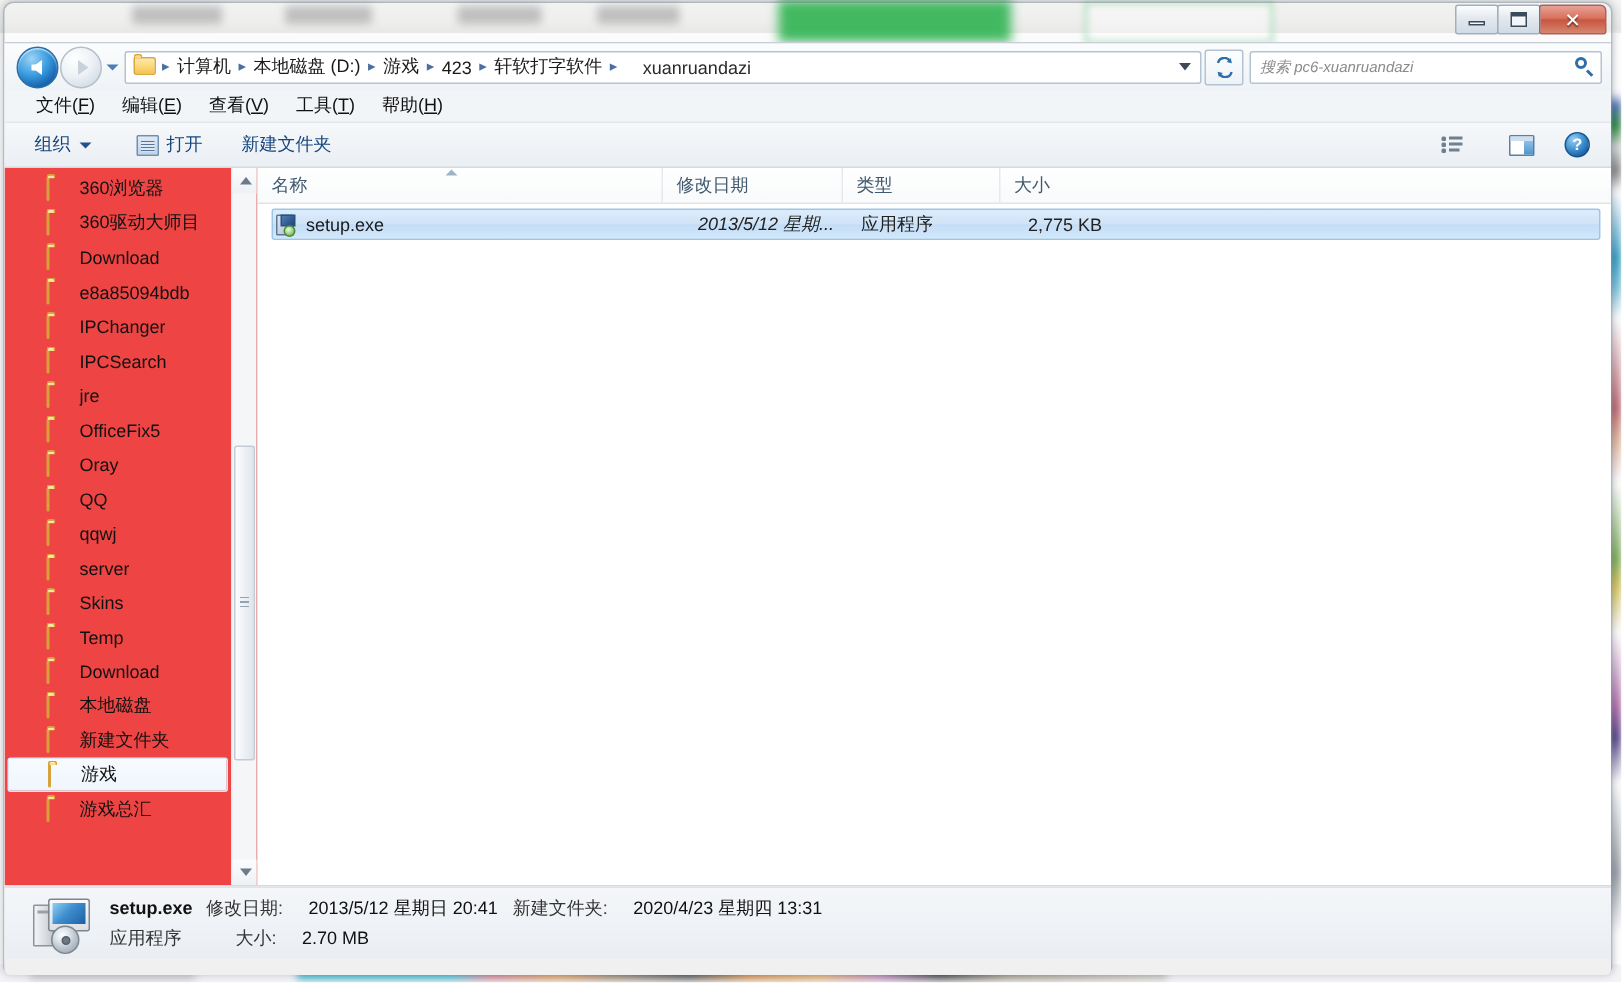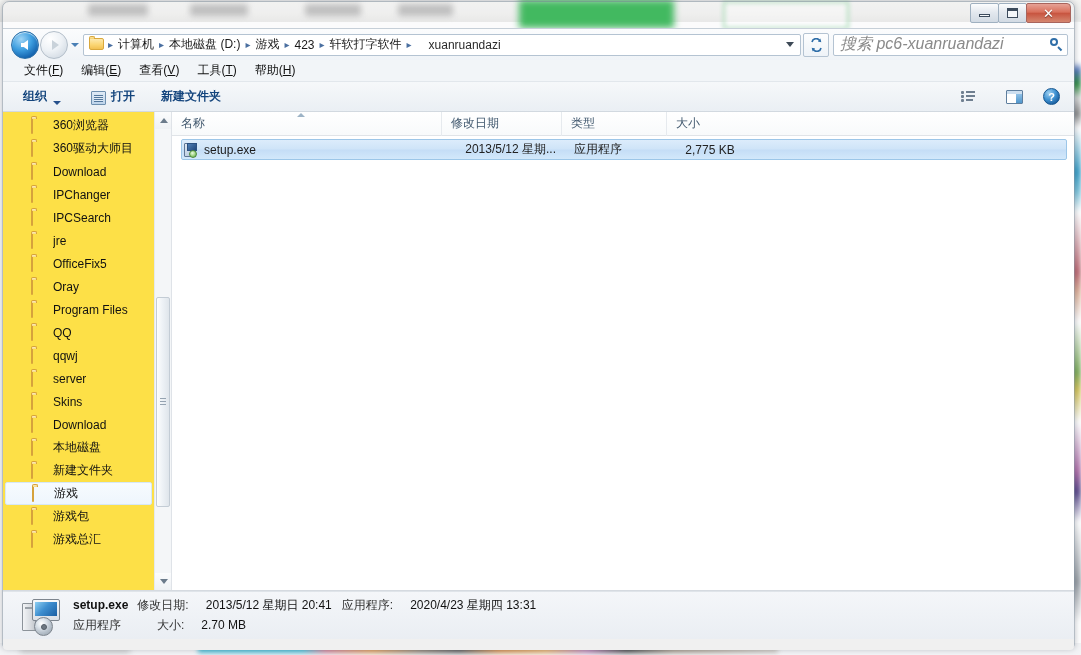--- a/index.html
+++ b/index.html
@@ -282,21 +282,21 @@
     border: 1px solid #b4c3d2;
     border-radius: 2px;
     display: flex; align-items: center;
     padding: 0 4px 0 6px;
     box-sizing: border-box;
   }
   #searchbox .ph {
     flex: 1 1 auto;
     font-style: italic;
     color: #8a8a8a;
-    font-size: 16px;
+    font-size: 10px;
     overflow: hidden; white-space: nowrap;
   }
   .mag {
     width: 13px; height: 13px; flex: none; position: relative;
   }
   .mag::before {
     content:""; position:absolute; left:0; top:0;
     width: 8px; height: 8px; border: 2px solid #2f6ea8;
     border-radius: 50%; box-sizing: border-box;
   }
@@ -326,25 +326,24 @@
   #cmdbar {
     height: 30px;
     background: linear-gradient(to bottom, #f6f8fa 0%, #eaeff4 100%);
     border-bottom: 1px solid #d2d9e0;
     display: flex; align-items: center;
     padding: 0 6px 0 12px;
     box-sizing: border-box;
   }
   .cmd {
     font-size: 12px; color: #15428b;
-    display: flex; align-items: flex-end;
+    display: flex; align-items: center;
     padding: 3px 8px;
     border-radius: 2px;
     white-space: nowrap;
-    font-weight: bold;
   }
   .cmd .lbl { color: #14457d; }
   .cmd .caret-sm {
     width: 0; height: 0;
     border-left: 4px solid transparent;
     border-right: 4px solid transparent;
     border-top: 4px solid #25508c;
     margin-left: 6px;
   }
   .openicon {
@@ -399,21 +398,21 @@
   
   #main {
     display: flex;
     height: 478px;
     background: #ffffff;
     border-bottom: 1px solid #d5dae0;
   }
   
   #navpane {
     width: 168px; flex: none;
-    background: #fde047;
+    background: #ef4444;
     border-right: 1px solid #dfe3e8;
     position: relative;
     overflow: hidden;
   }
   #navlist {
     position: absolute;
     left: 0; top: 0; right: 17px; bottom: 0;
     padding-top: 2px;
   }
   .treeitem {
@@ -536,21 +535,21 @@
     margin: 0 7px 0 9px;
     box-sizing: border-box;
   }
   .filerow.selected {
     background: linear-gradient(to bottom,#dcecfb 0%,#cfe4f8 48%,#c4ddf6 52%,#d2e8fb 100%);
     border: 1px solid #9cc6e8;
     border-radius: 2px;
   }
   .cell { padding-left: 0; box-sizing: border-box; overflow: hidden; white-space: nowrap;}
   .cell.f-name { width: 262px; display: flex; align-items: center; padding-left: 1px;}
-  .cell.f-date { width: 120px; text-align: right; padding-right: 8px; color: #222;}
+  .cell.f-date { width: 120px; text-align: right; padding-right: 8px; color: #222; font-style: italic;}
   .cell.f-type { width: 105px; padding-left: 10px; color: #222;}
   .cell.f-size { width: 88px; text-align: center; padding-right: 6px; color: #222;}
   .exeicon {
     width: 16px; height: 16px; flex: none; margin-right: 5px;
     position: relative;
   }
   .exeicon .body {
     position: absolute; left: 1px; top: 1px; width: 12px; height: 14px;
     background: linear-gradient(135deg,#dfe8f2 0%,#c2d2e4 60%,#a9bed6 100%);
     border: 1px solid #5f7694; box-sizing: border-box; border-radius: 1px;
@@ -754,77 +753,77 @@
             <div class="treeitem">
               <span class="tree-folder"><span class="f"></span></span>
               <span class="treelabel">360驱动大师目</span>
             </div>
             <div class="treeitem">
               <span class="tree-folder"><span class="f"></span></span>
               <span class="treelabel">Download</span>
             </div>
             <div class="treeitem">
               <span class="tree-folder"><span class="f"></span></span>
+              <span class="treelabel">e8a85094bdb</span>
+            </div>
+            <div class="treeitem">
+              <span class="tree-folder"><span class="f"></span></span>
               <span class="treelabel">IPChanger</span>
             </div>
             <div class="treeitem">
               <span class="tree-folder"><span class="f"></span></span>
               <span class="treelabel">IPCSearch</span>
             </div>
             <div class="treeitem">
               <span class="tree-folder"><span class="f"></span></span>
               <span class="treelabel">jre</span>
             </div>
             <div class="treeitem">
               <span class="tree-folder"><span class="f"></span></span>
               <span class="treelabel">OfficeFix5</span>
             </div>
             <div class="treeitem">
               <span class="tree-folder"><span class="f"></span></span>
               <span class="treelabel">Oray</span>
             </div>
             <div class="treeitem">
               <span class="tree-folder"><span class="f"></span></span>
-              <span class="treelabel">Program Files</span>
-            </div>
-            <div class="treeitem">
-              <span class="tree-folder"><span class="f"></span></span>
               <span class="treelabel">QQ</span>
             </div>
             <div class="treeitem">
               <span class="tree-folder"><span class="f"></span></span>
               <span class="treelabel">qqwj</span>
             </div>
             <div class="treeitem">
               <span class="tree-folder"><span class="f"></span></span>
               <span class="treelabel">server</span>
             </div>
             <div class="treeitem">
               <span class="tree-folder"><span class="f"></span></span>
               <span class="treelabel">Skins</span>
             </div>
             <div class="treeitem">
               <span class="tree-folder"><span class="f"></span></span>
+              <span class="treelabel">Temp</span>
+            </div>
+            <div class="treeitem">
+              <span class="tree-folder"><span class="f"></span></span>
               <span class="treelabel">Download</span>
             </div>
             <div class="treeitem">
               <span class="tree-folder"><span class="f"></span></span>
               <span class="treelabel">本地磁盘</span>
             </div>
             <div class="treeitem">
               <span class="tree-folder"><span class="f"></span></span>
               <span class="treelabel">新建文件夹</span>
             </div>
             <div class="treeitem selected">
               <span class="tree-folder"><span class="f"></span></span>
               <span class="treelabel">游戏</span>
-            </div>
-            <div class="treeitem">
-              <span class="tree-folder"><span class="f"></span></span>
-              <span class="treelabel">游戏包</span>
             </div>
             <div class="treeitem">
               <span class="tree-folder"><span class="f"></span></span>
               <span class="treelabel">游戏总汇</span>
             </div>
           </div>
 
         <div id="navscroll">
           <div class="sb-arrow top">
             <span class="sb-up"></span>
@@ -878,21 +877,21 @@
         <div class="di-monitor"></div>
         <div class="di-stand"></div>
         <div class="di-disc"></div>
       </div>
       <div id="detail-text">
         <div class="drow">
           <span class="dname">setup.exe</span>
           <span class="dlabel">修改日期:</span>
           <span class="dval">2013/5/12 星期日 20:41</span>
           <span class="dgap"></span>
-          <span class="dlabel">应用程序:</span>
+          <span class="dlabel">新建文件夹:</span>
           <span class="dval">2020/4/23 星期四 13:31</span>
         </div>
         <div class="drow">
           <span class="dtype">应用程序</span>
           <span class="dlabel">大小:</span>
           <span class="dval">2.70 MB</span>
         </div>
       </div>
     </div>
 

